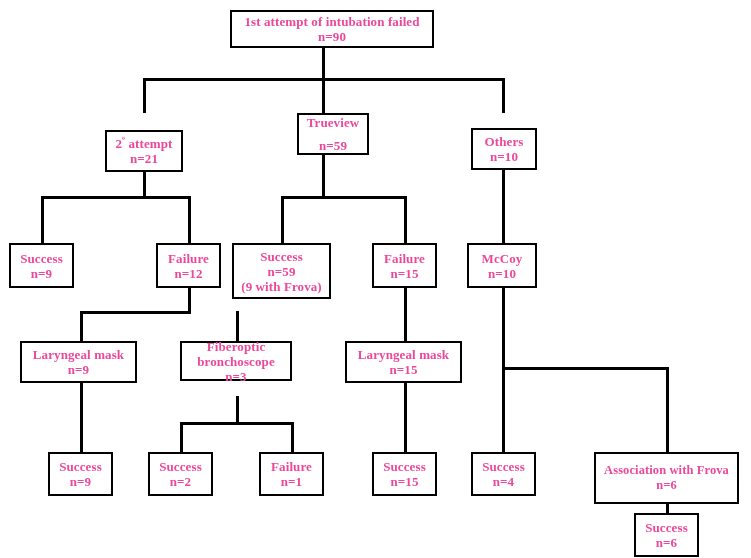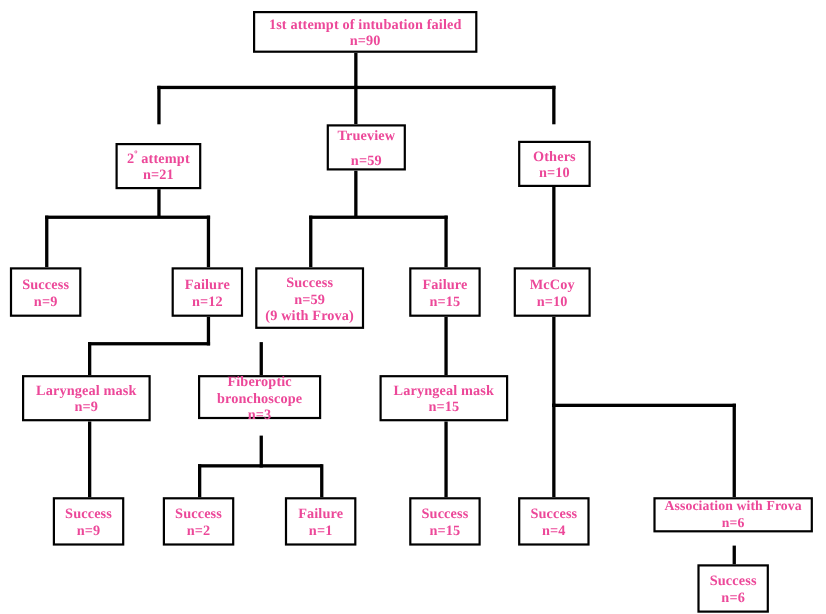--- a/index.html
+++ b/index.html
@@ -175,21 +175,21 @@
   <div class="node" style="left:372px; top:452px; width:65px; height:44px;">
     <span class="ln">Success</span>
     <span class="ln">n=15</span>
   </div>
 
   <div class="node" style="left:471px; top:452px; width:65px; height:44px;">
     <span class="ln">Success</span>
     <span class="ln">n=4</span>
   </div>
 
-  <div class="node small" style="left:594px; top:452px; width:145px; height:32px;">
+  <div class="node small" style="left:594px; top:452px; width:145px; height:52px;">
     <span class="ln">Association with Frova</span>
     <span class="ln">n=6</span>
   </div>
 
   <div class="node" style="left:634px; top:513px; width:65px; height:44px;">
     <span class="ln">Success</span>
     <span class="ln">n=6</span>
   </div>
 
 </div>

